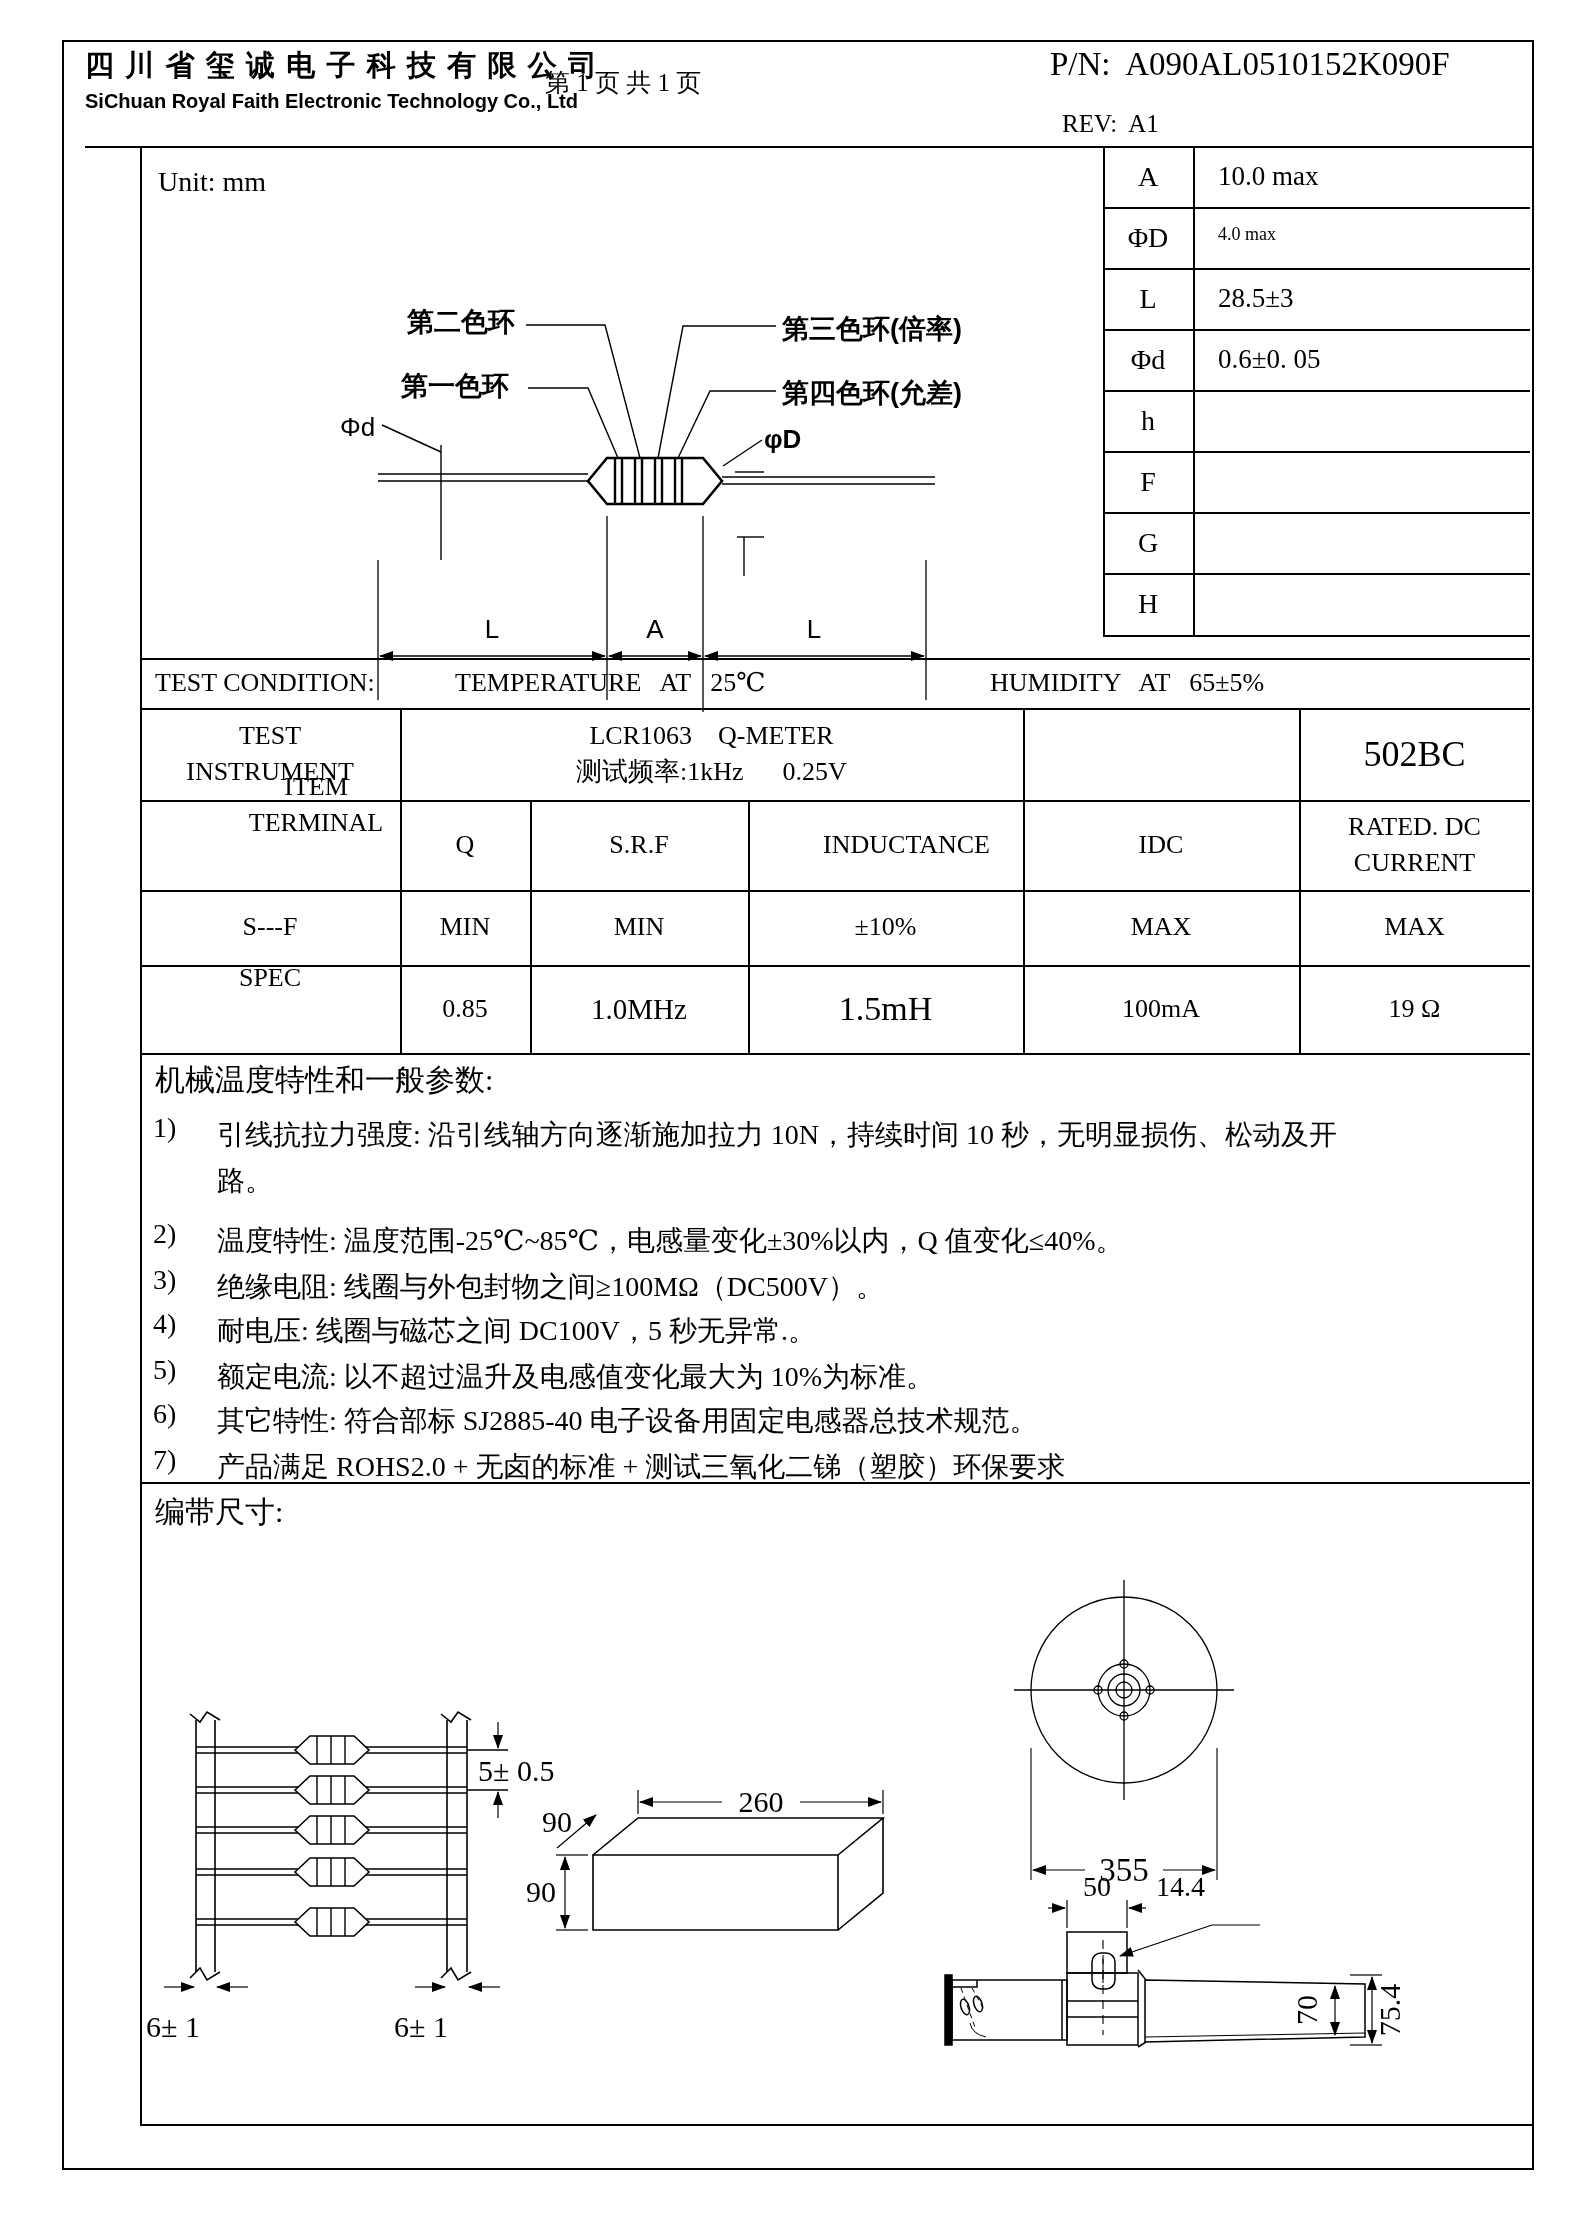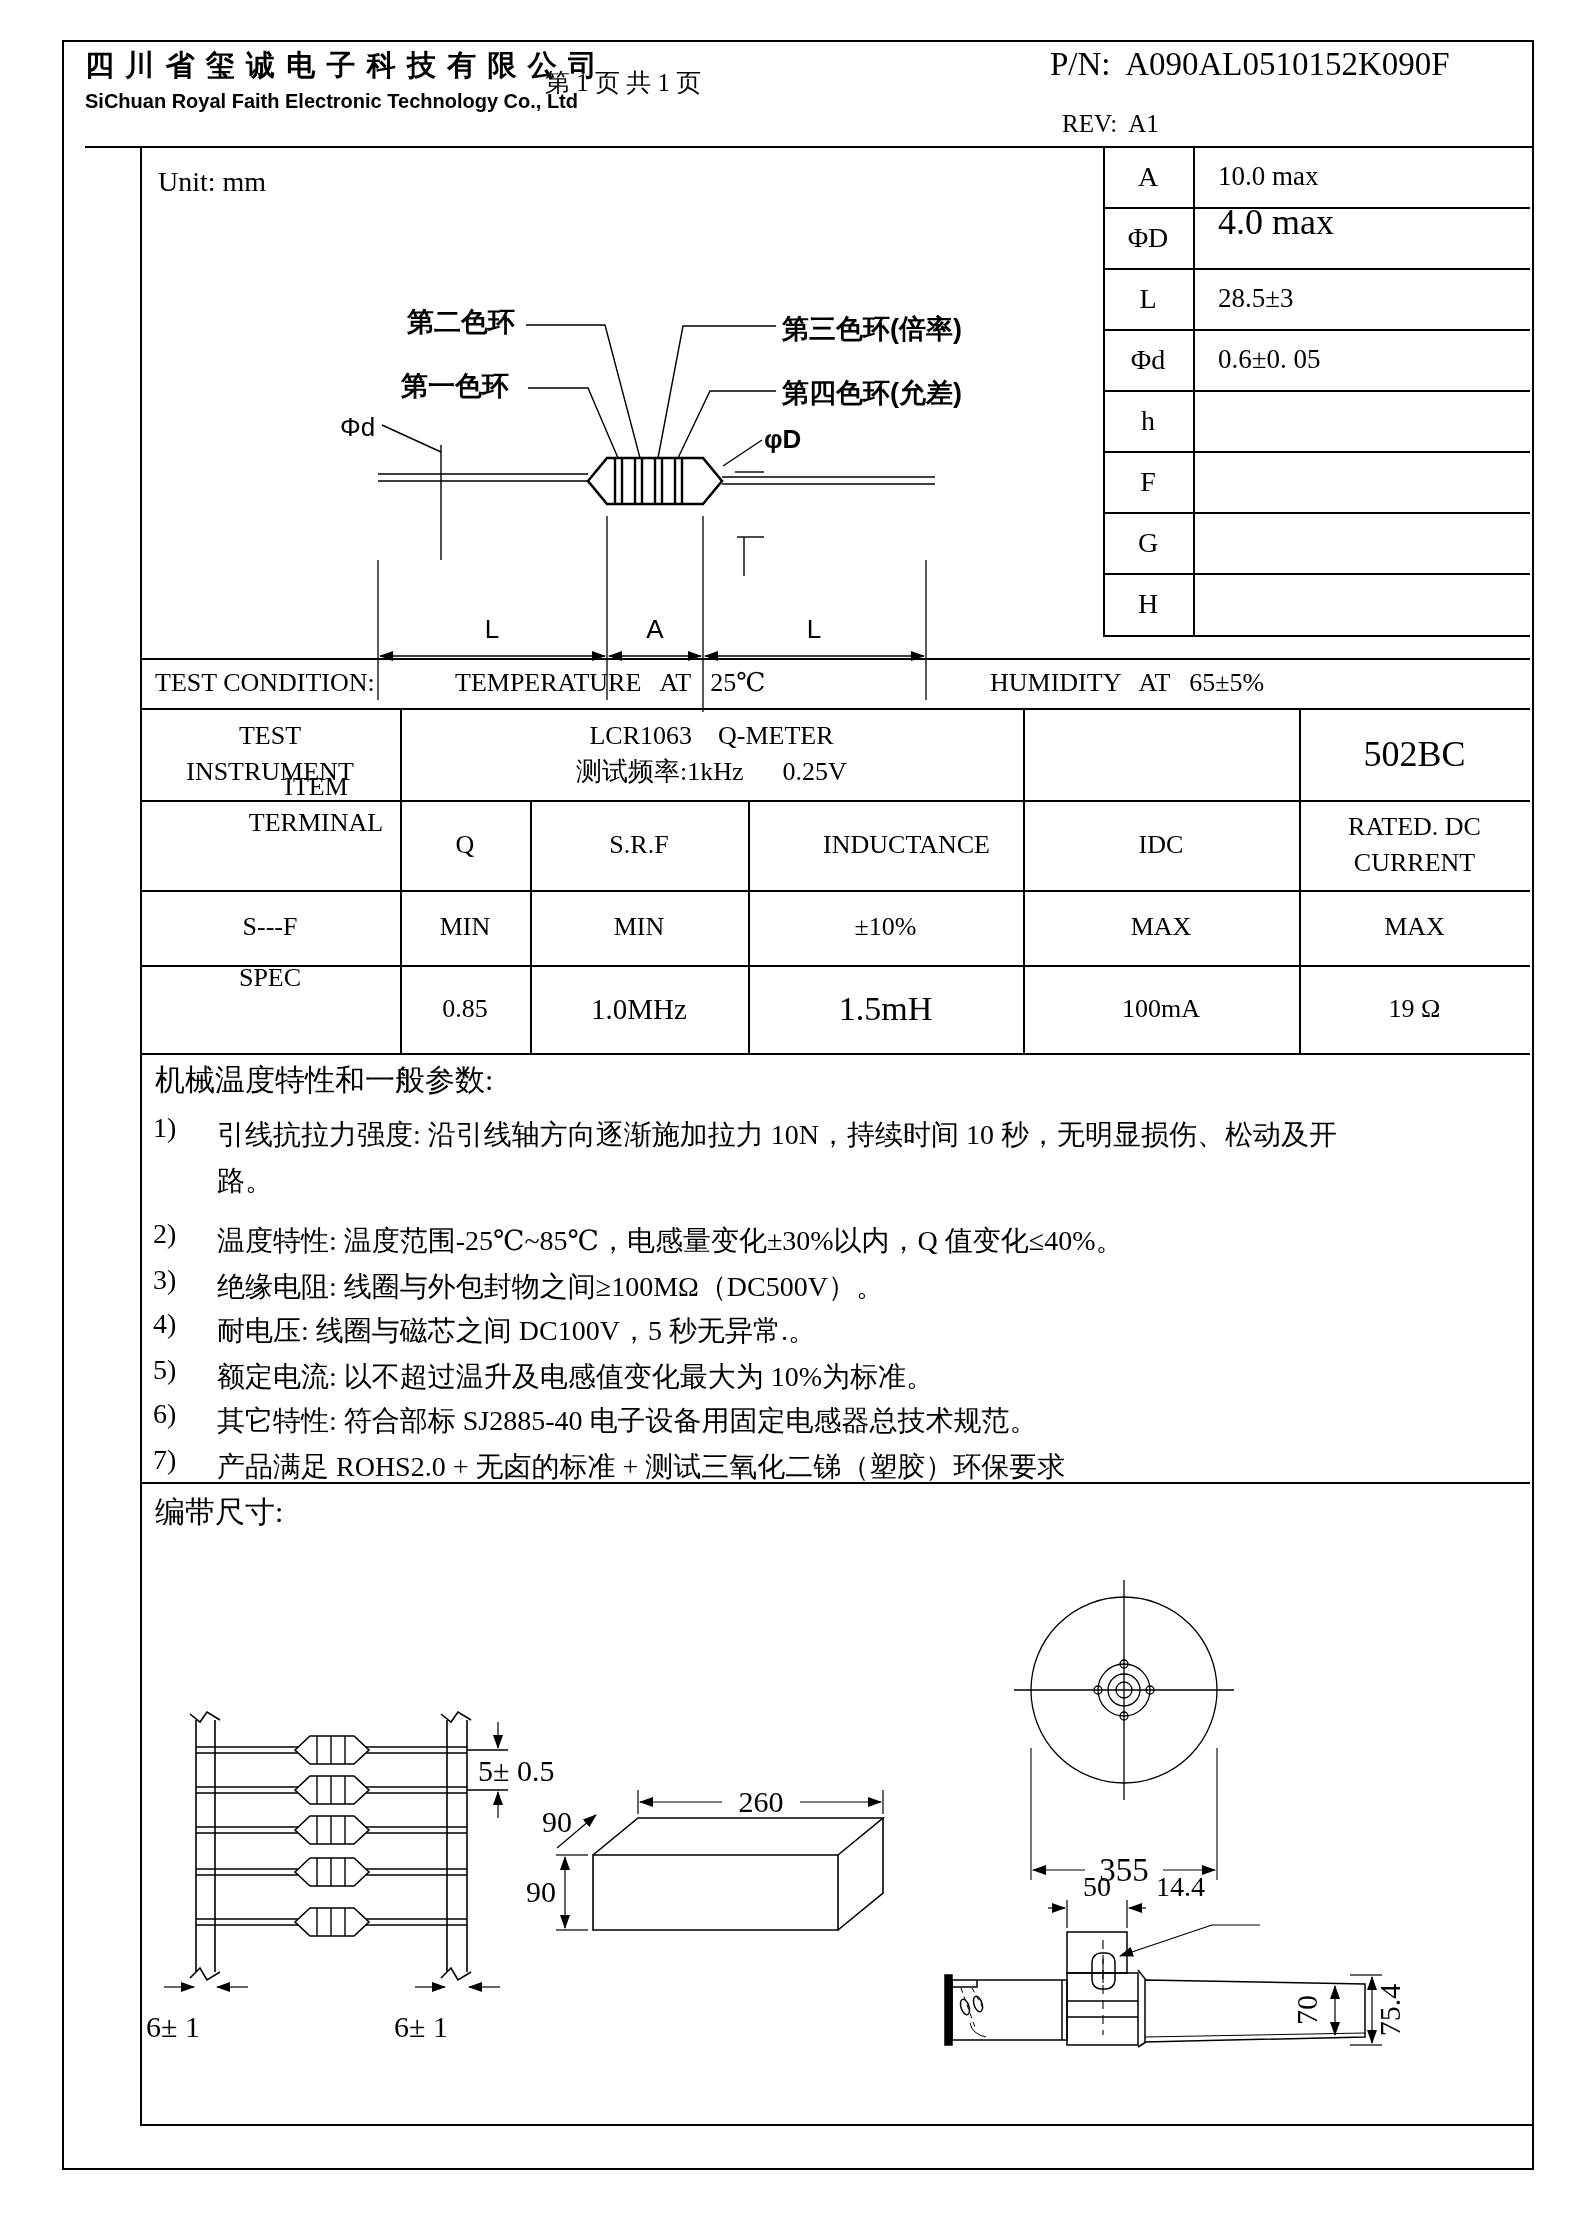--- a/index.html
+++ b/index.html
@@ -53,21 +53,21 @@
 <div class="cell" style="left:1103px;top:146px;width:90px;height:61px;font-size:28px;">A</div>
 <div class="cell" style="left:1103px;top:207px;width:90px;height:61px;font-size:28px;">ΦD</div>
 <div class="cell" style="left:1103px;top:268px;width:90px;height:61px;font-size:28px;">L</div>
 <div class="cell" style="left:1103px;top:329px;width:90px;height:61px;font-size:28px;">Φd</div>
 <div class="cell" style="left:1103px;top:390px;width:90px;height:61px;font-size:28px;">h</div>
 <div class="cell" style="left:1103px;top:451px;width:90px;height:61px;font-size:28px;">F</div>
 <div class="cell" style="left:1103px;top:512px;width:90px;height:61px;font-size:28px;">G</div>
 <div class="cell" style="left:1103px;top:573px;width:90px;height:62px;font-size:28px;">H</div>
 
 <div class="cell left" style="left:1218px;top:146px;width:300px;height:61px;font-size:27px;">10.0 max</div>
-<div class="cell left" style="left:1218px;top:192px;width:300px;height:61px;font-size:36px;">4.0 max</div>
+<div class="cell left" style="left:1218px;top:204px;width:300px;height:61px;font-size:18px;">4.0 max</div>
 <div class="cell left" style="left:1218px;top:268px;width:300px;height:61px;font-size:27px;">28.5±3</div>
 <div class="cell left" style="left:1218px;top:329px;width:300px;height:61px;font-size:27px;">0.6±0. 05</div>
 <div class="cell left" style="left:1218px;top:390px;width:300px;height:61px;font-size:27px;"></div>
 <div class="cell left" style="left:1218px;top:451px;width:300px;height:61px;font-size:27px;"></div>
 <div class="cell left" style="left:1218px;top:512px;width:300px;height:61px;font-size:27px;"></div>
 <div class="cell left" style="left:1218px;top:573px;width:300px;height:62px;font-size:27px;"></div>
 
 <svg class="abs" style="left:140px;top:186px;" width="920" height="540" viewBox="0 0 920 540">
   <defs>
     <marker id="a0" markerWidth="14" markerHeight="12" refX="13" refY="5" orient="auto" markerUnits="userSpaceOnUse">

